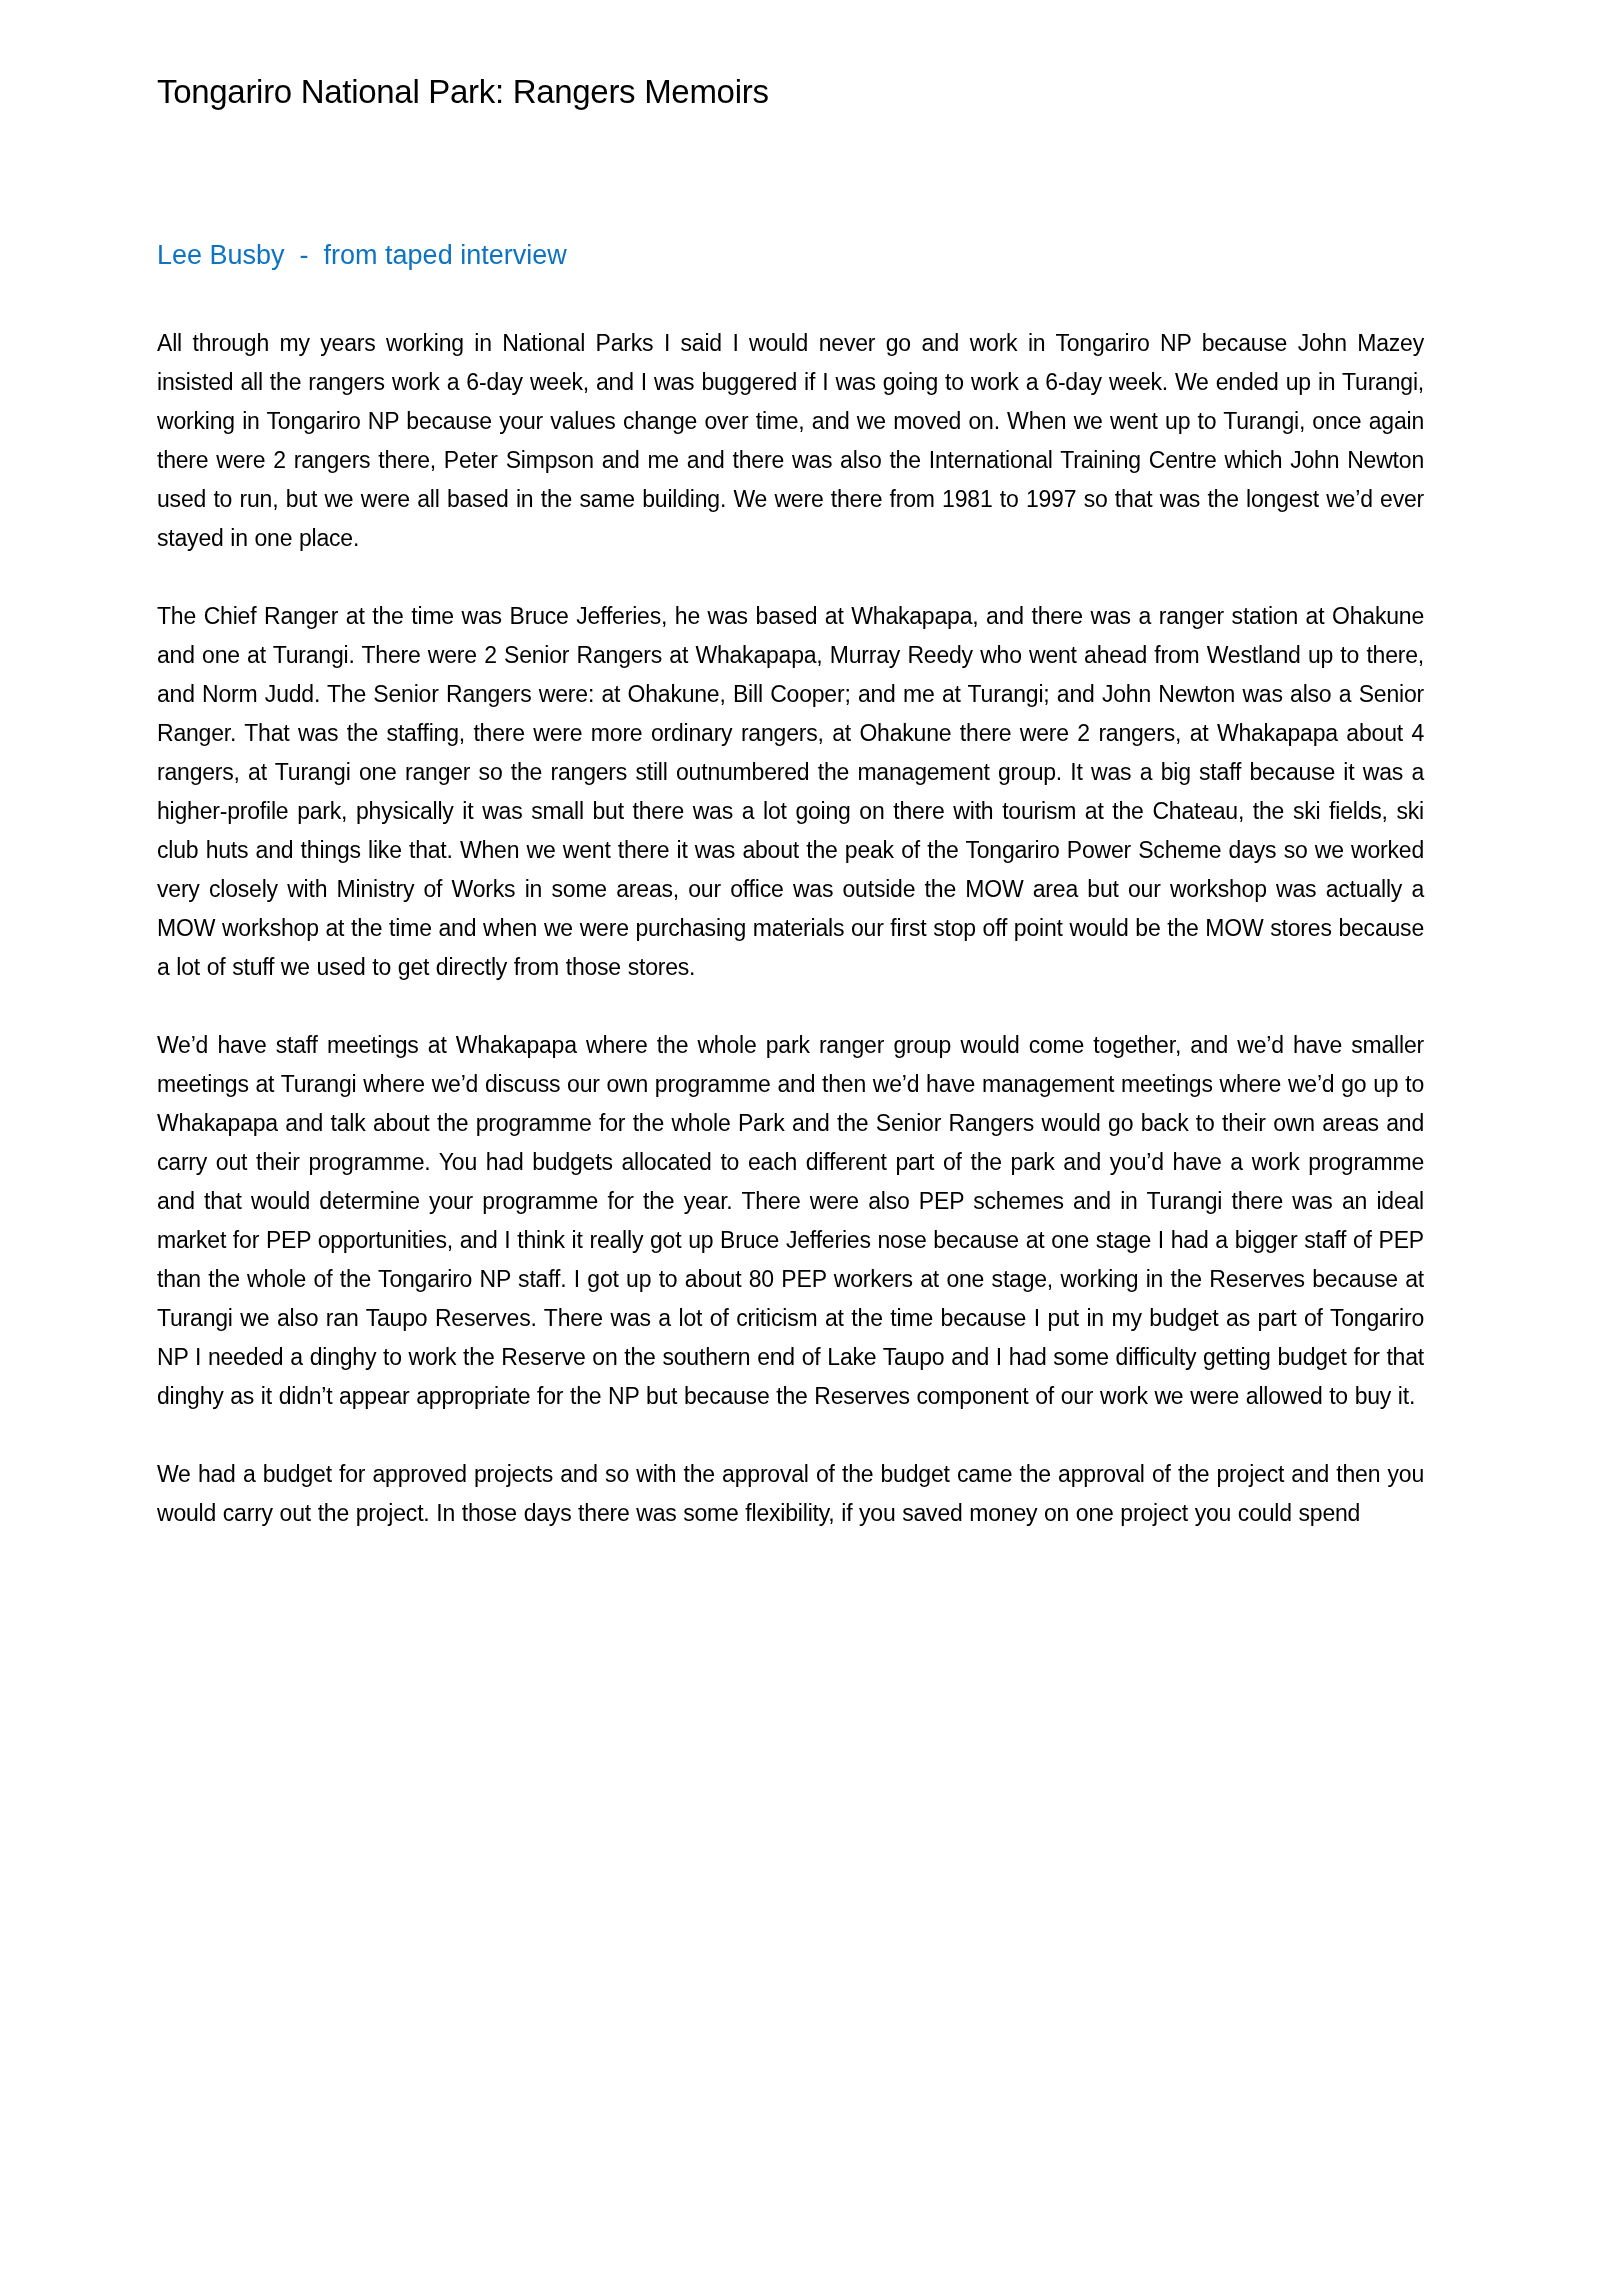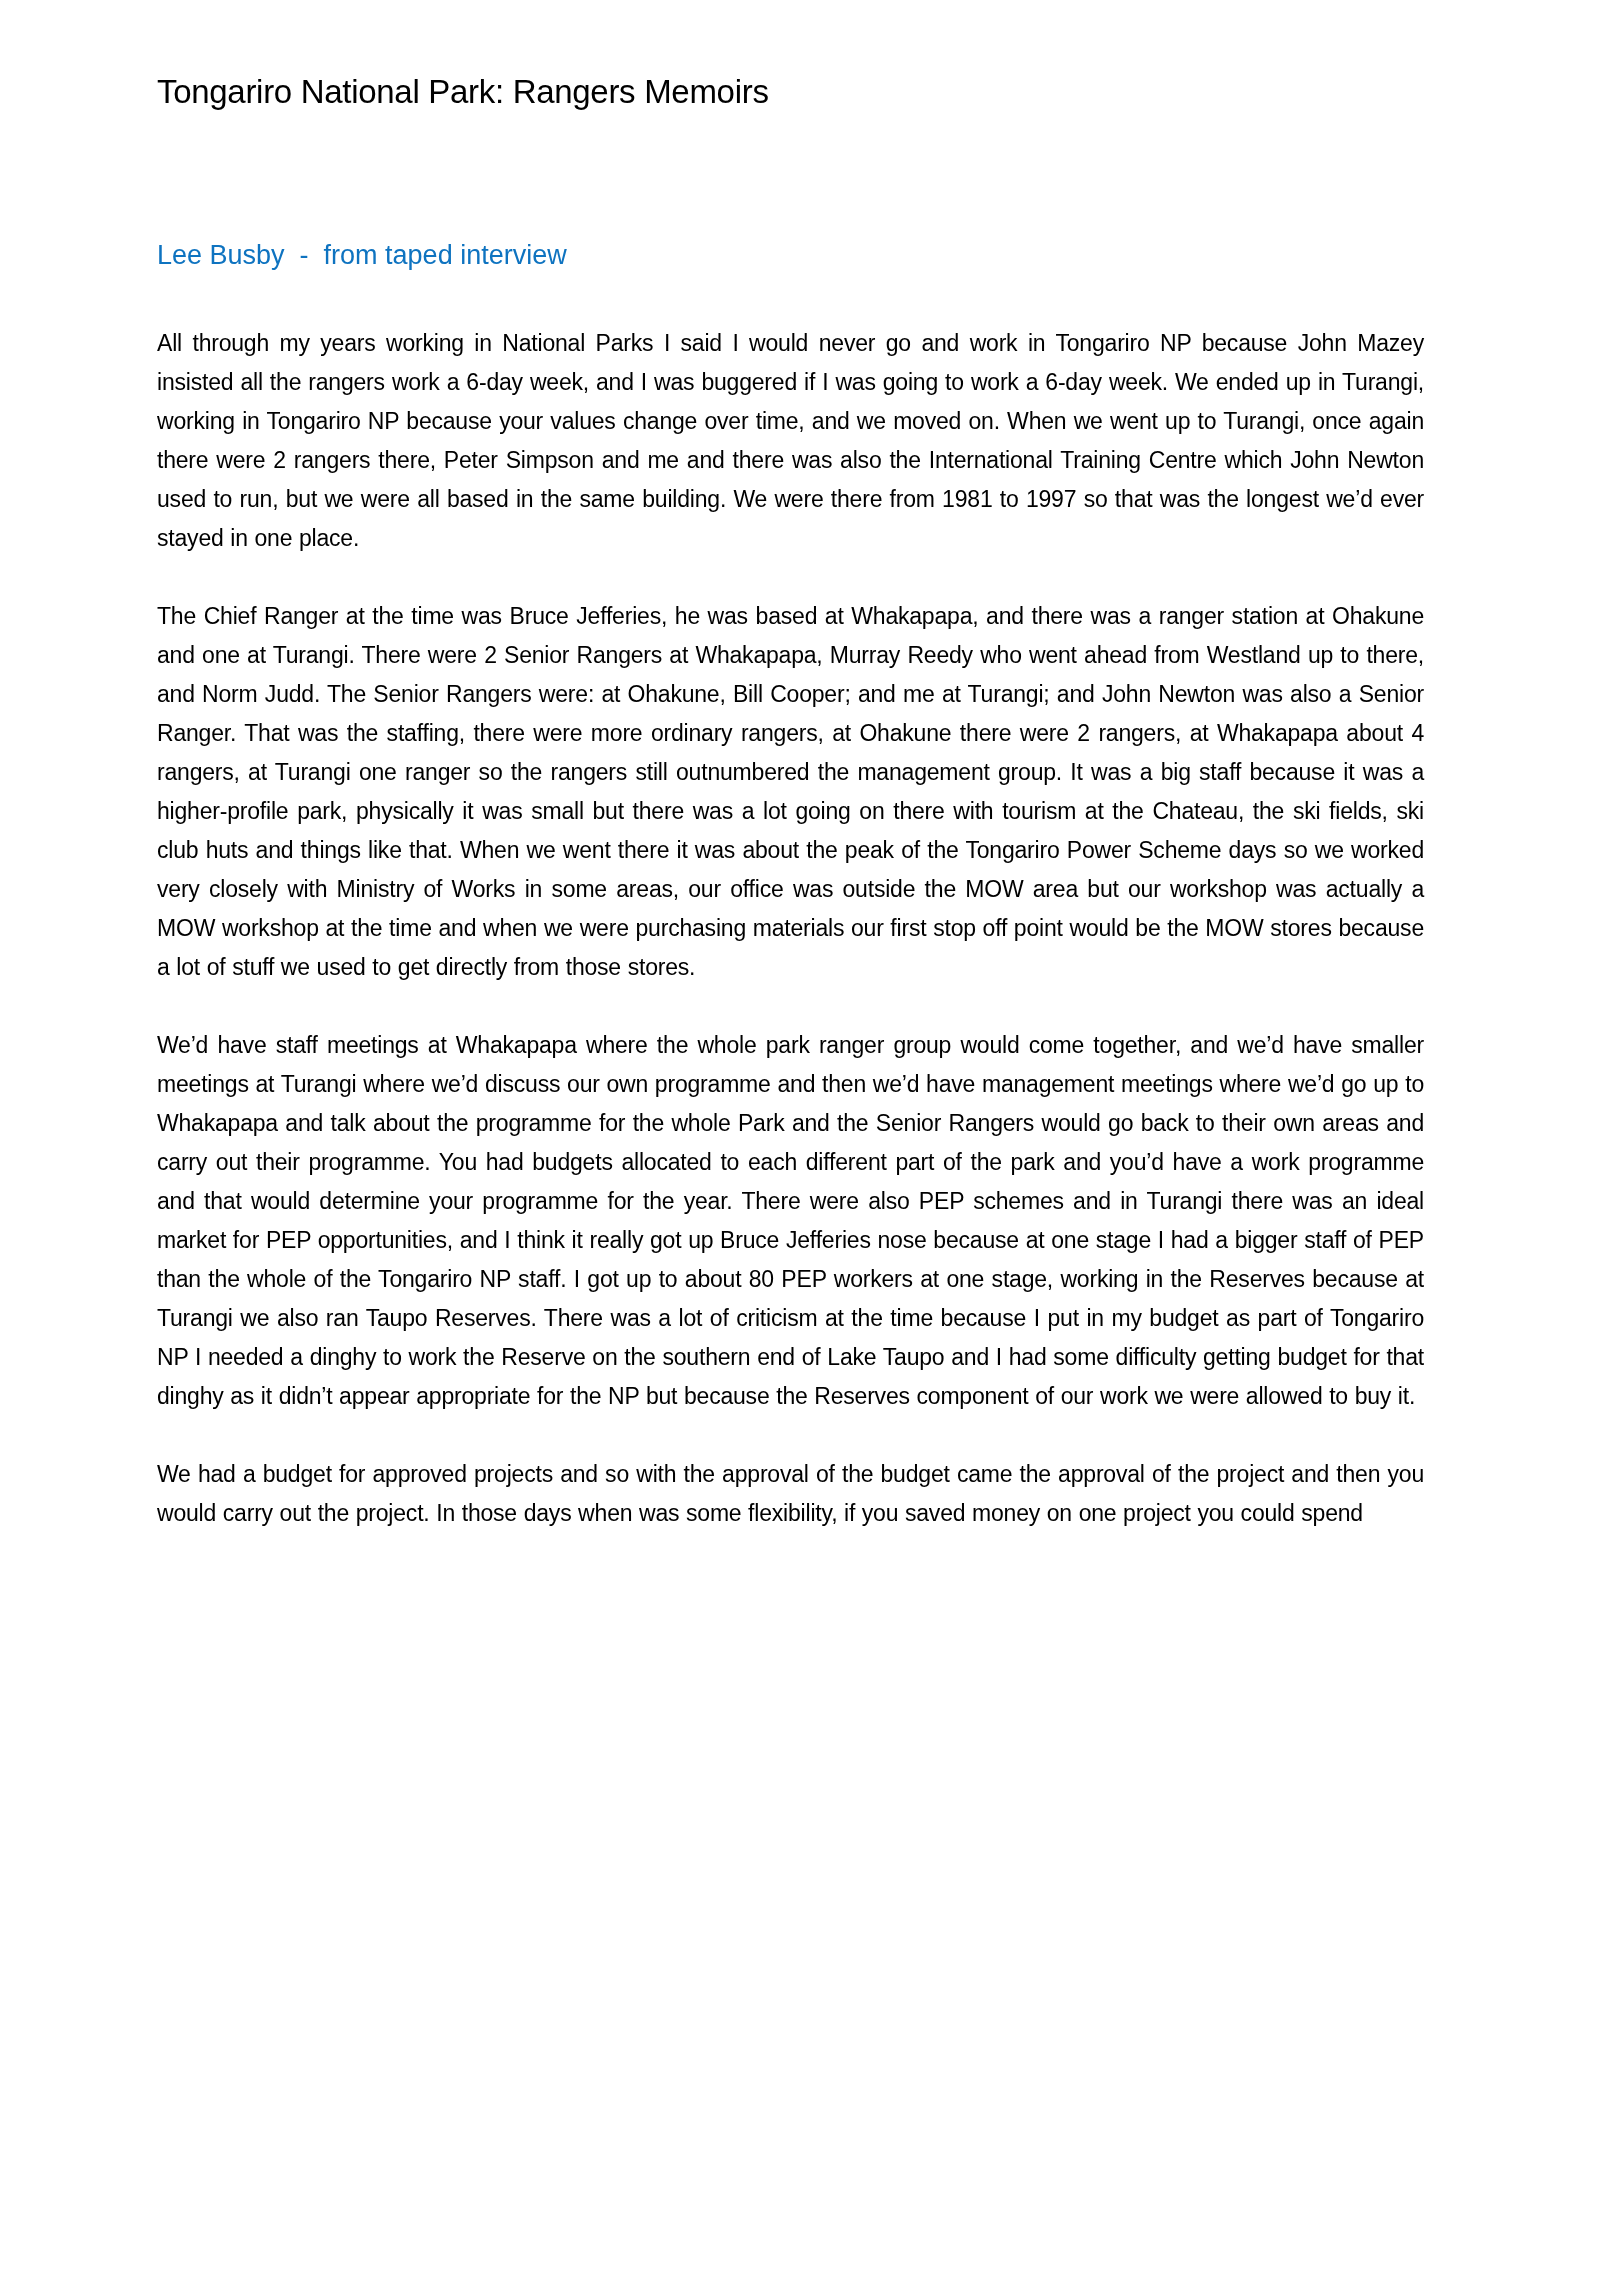--- a/index.html
+++ b/index.html
@@ -62,18 +62,18 @@
 <body>
 
 <div class="page">
   <div class="content">
     <div class="doc-title">Tongariro National Park: Rangers Memoirs</div>
     <div class="doc-heading">Lee Busby  -  from taped interview</div>
     <div class="body-text">
       <p class="first">All through my years working in National Parks I said I would never go and work in Tongariro NP because John Mazey insisted all the rangers work a 6-day week, and I was buggered if I was going to work a 6-day week. We ended up in Turangi, working in Tongariro NP because your values change over time, and we moved on. When we went up to Turangi, once again there were 2 rangers there, Peter Simpson and me and there was also the International Training Centre which John Newton used to run, but we were all based in the same building. We were there from 1981 to 1997 so that was the longest we’d ever stayed in one place.</p>
       <p>The Chief Ranger at the time was Bruce Jefferies, he was based at Whakapapa, and there was a ranger station at Ohakune and one at Turangi. There were 2 Senior Rangers at Whakapapa, Murray Reedy who went ahead from Westland up to there, and Norm Judd. The Senior Rangers were: at Ohakune, Bill Cooper; and me at Turangi; and John Newton was also a Senior Ranger. That was the staffing, there were more ordinary rangers, at Ohakune there were 2 rangers, at Whakapapa about 4 rangers, at Turangi one ranger so the rangers still outnumbered the management group. It was a big staff because it was a higher-profile park, physically it was small but there was a lot going on there with tourism at the Chateau, the ski fields, ski club huts and things like that. When we went there it was about the peak of the Tongariro Power Scheme days so we worked very closely with Ministry of Works in some areas, our office was outside the MOW area but our workshop was actually a MOW workshop at the time and when we were purchasing materials our first stop off point would be the MOW stores because a lot of stuff we used to get directly from those stores.</p>
       <p>We’d have staff meetings at Whakapapa where the whole park ranger group would come together, and we’d have smaller meetings at Turangi where we’d discuss our own programme and then we’d have management meetings where we’d go up to Whakapapa and talk about the programme for the whole Park and the Senior Rangers would go back to their own areas and carry out their programme. You had budgets allocated to each different part of the park and you’d have a work programme and that would determine your programme for the year. There were also PEP schemes and in Turangi there was an ideal market for PEP opportunities, and I think it really got up Bruce Jefferies nose because at one stage I had a bigger staff of PEP than the whole of the Tongariro NP staff. I got up to about 80 PEP workers at one stage, working in the Reserves because at Turangi we also ran Taupo Reserves. There was a lot of criticism at the time because I put in my budget as part of Tongariro NP I needed a dinghy to work the Reserve on the southern end of Lake Taupo and I had some difficulty getting budget for that dinghy as it didn’t appear appropriate for the NP but because the Reserves component of our work we were allowed to buy it.</p>
-      <p>We had a budget for approved projects and so with the approval of the budget came the approval of the project and then you would carry out the project. In those days when was some flexibility, if you saved money on one project you could spend</p>
+      <p>We had a budget for approved projects and so with the approval of the budget came the approval of the project and then you would carry out the project. In those days there was some flexibility, if you saved money on one project you could spend</p>
     </div>
   </div>
   <div class="page-footer">Page 1 of 4</div>
 </div>
 
 
 </body></html>

